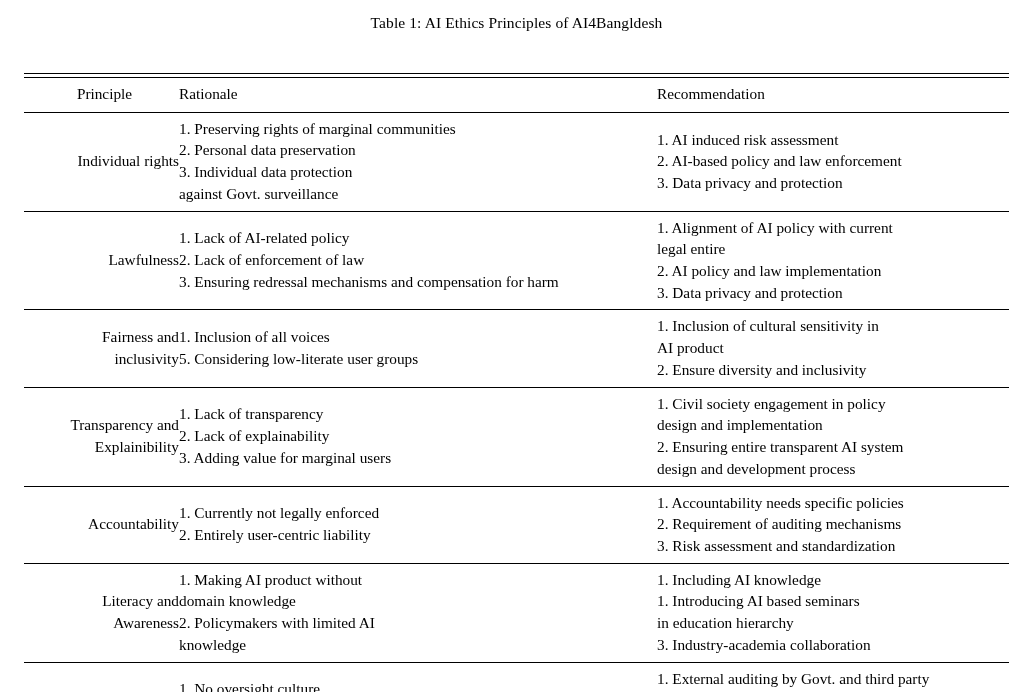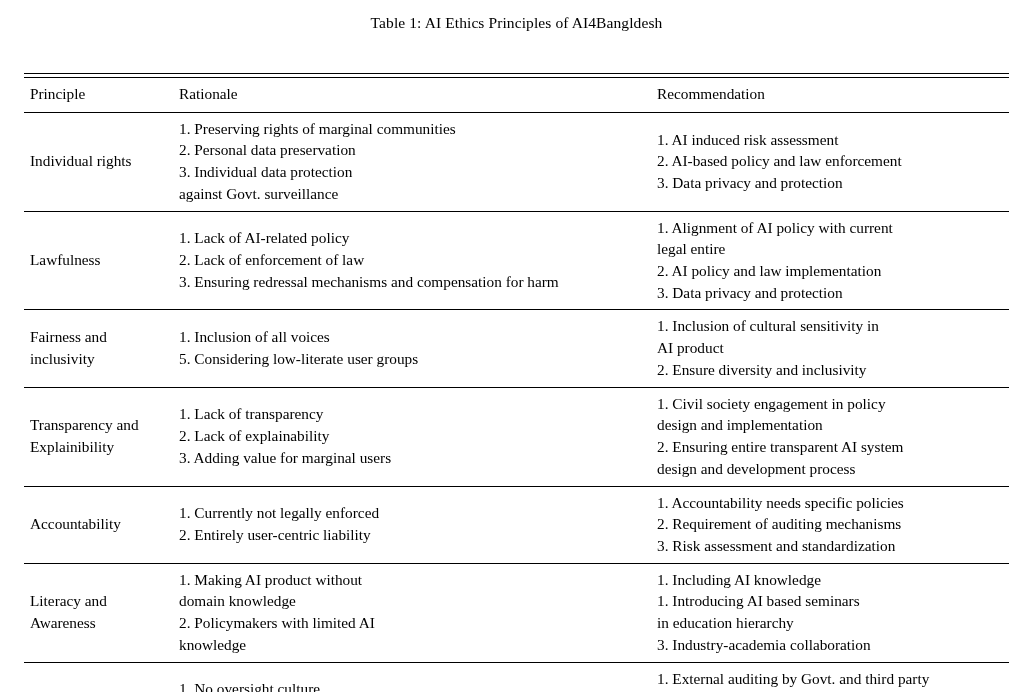--- a/index.html
+++ b/index.html
@@ -67,23 +67,25 @@
     padding-top: 5px;
     padding-bottom: 7px;
   }
   tr.data-row td {
     border-top: 1.1px solid #000;
     padding-top: 5px;
     padding-bottom: 6px;
   }
   tr.data-row td.col-principle {
     padding-left: 6px;
+    text-align: right;
   }
   tr.header-row td.col-principle {
     padding-left: 6px;
+    text-align: center;
   }
   td.col-rationale { padding-left: 2px; }
   td.col-recommendation { padding-left: 2px; }
 
   .cell-lines > div {
     white-space: nowrap;
   }
   .principle-cell > div {
     white-space: nowrap;
   }

